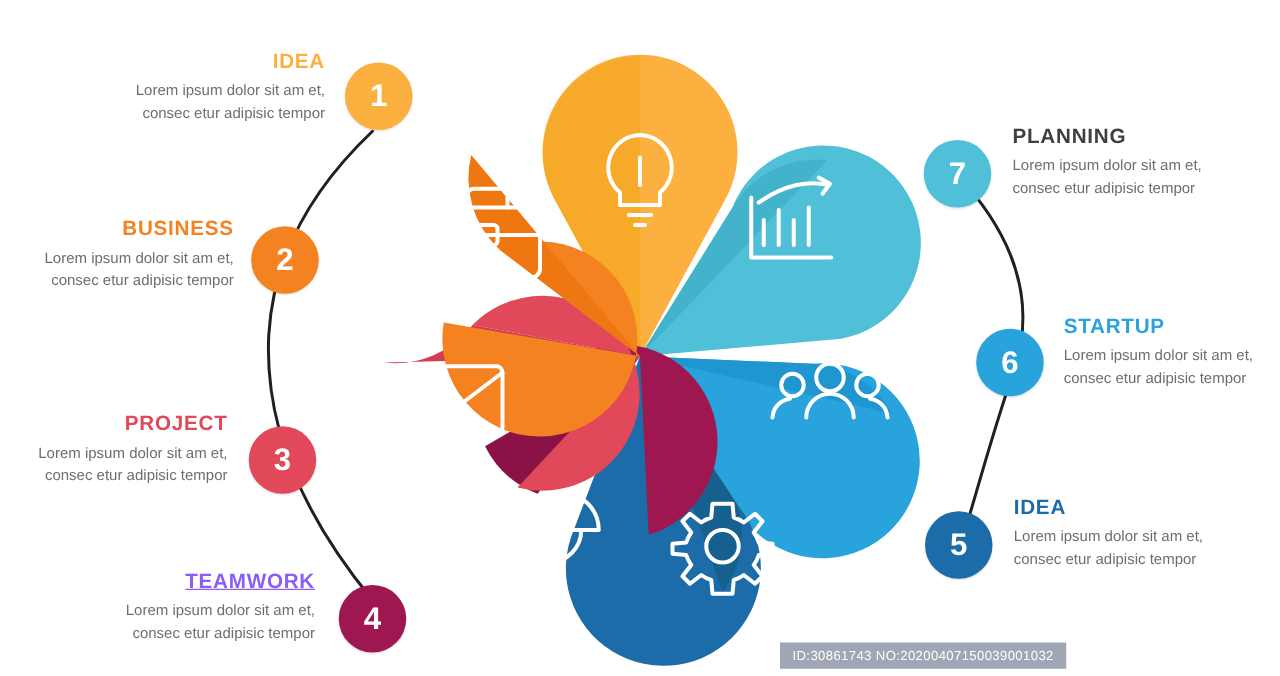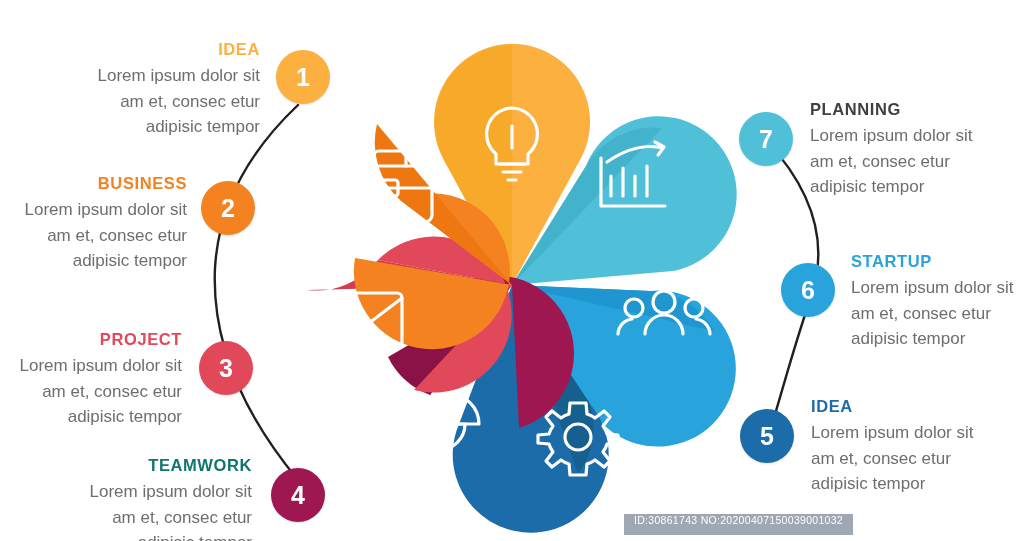--- a/index.html
+++ b/index.html
@@ -6,21 +6,21 @@
   body{
     width:1024px;height:541px;position:relative;overflow:hidden;
     background:#ffffff;
     font-family:"Liberation Sans", sans-serif;
   }
   .stage{position:absolute;left:0;top:0;width:853px;height:541px;}
 
   
   .block{position:absolute;width:190px;}
   .block .title{font-size:16.5px;font-weight:bold;letter-spacing:.6px;line-height:1.1;margin-bottom:5px;}
-  .block .body{font-size:17px;line-height:1.5;color:#6d6e71;}
+  .block .body{font-size:12px;line-height:1.5;color:#6d6e71;}
   .block.right{text-align:left;}
   .block.left{text-align:right;}
 
   
   .circ{
     position:absolute;width:54px;height:54px;border-radius:50%;
     display:flex;align-items:center;justify-content:center;
     color:#ffffff;font-size:25px;font-weight:bold;
     box-shadow:0 1px 2px rgba(0,0,0,.12);
   }
@@ -28,21 +28,21 @@
   
   .wm{
     position:absolute;left:14px;bottom:6px;color:#c9ccd1;
     font-size:12px;line-height:1.15;
   }
   .wm .big{font-size:19px;font-weight:bold;color:#b9bdc4;letter-spacing:1px;}
   .wm .small{font-size:10px;letter-spacing:1px;}
   .idbar{
     position:absolute;right:0;bottom:6px;height:21px;
     background:#a0a7b4;color:#ffffff;font-size:10.5px;
-    display:flex;align-items:flex-start;padding:0 10px;letter-spacing:.3px;
+    display:flex;align-items:center;padding:0 10px;letter-spacing:.3px;
   }
 </style>
 </head>
 <body>
 
 <div class="stage">
 
   <svg width="1024" height="541" viewBox="0 0 1024 541" style="position:absolute;left:0;top:0;">
 
     <defs>
@@ -166,21 +166,21 @@
 
   <div class="block left" style="left:-8px;top:330px;">
     <div class="title" style="color:#e1485a;">PROJECT</div>
     <div class="body">Lorem ipsum dolor sit am et, consec etur adipisic tempor</div>
   </div>
   <div class="circ" style="left:199px;top:341px;background:#e1485a;">
     <span>3</span>
   </div>
 
   <div class="block left" style="left:62px;top:456px;">
-    <div class="title" style="color:#0f766e;">TEAMWORK</div>
+    <div class="title" style="color:#8b5cf6;text-decoration:underline;">TEAMWORK</div>
     <div class="body">Lorem ipsum dolor sit am et, consec etur adipisic tempor</div>
   </div>
   <div class="circ" style="left:271px;top:468px;background:#9e1750;">
     <span>4</span>
   </div>
 
   <div class="circ" style="left:739px;top:112px;background:#4fc0d8;">
     <span>7</span>
   </div>
   <div class="block right" style="left:810px;top:100px;">

